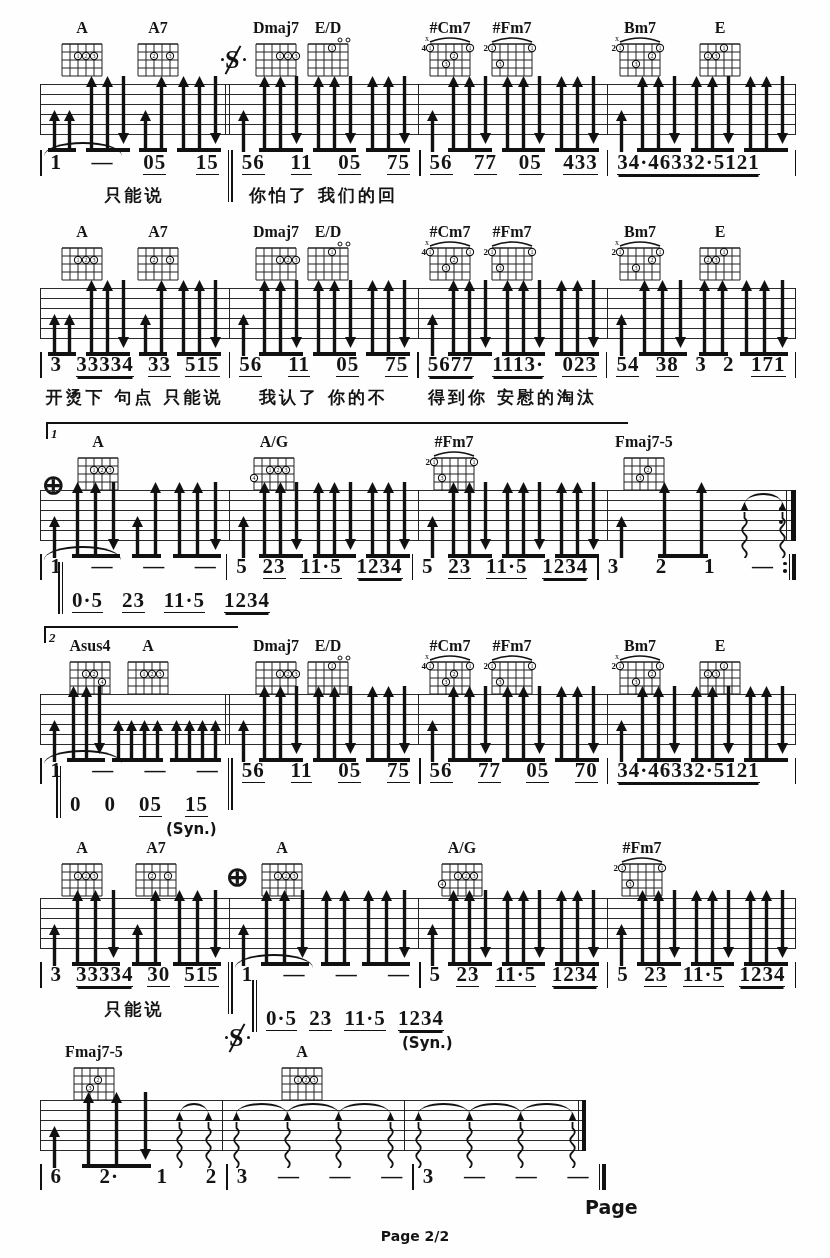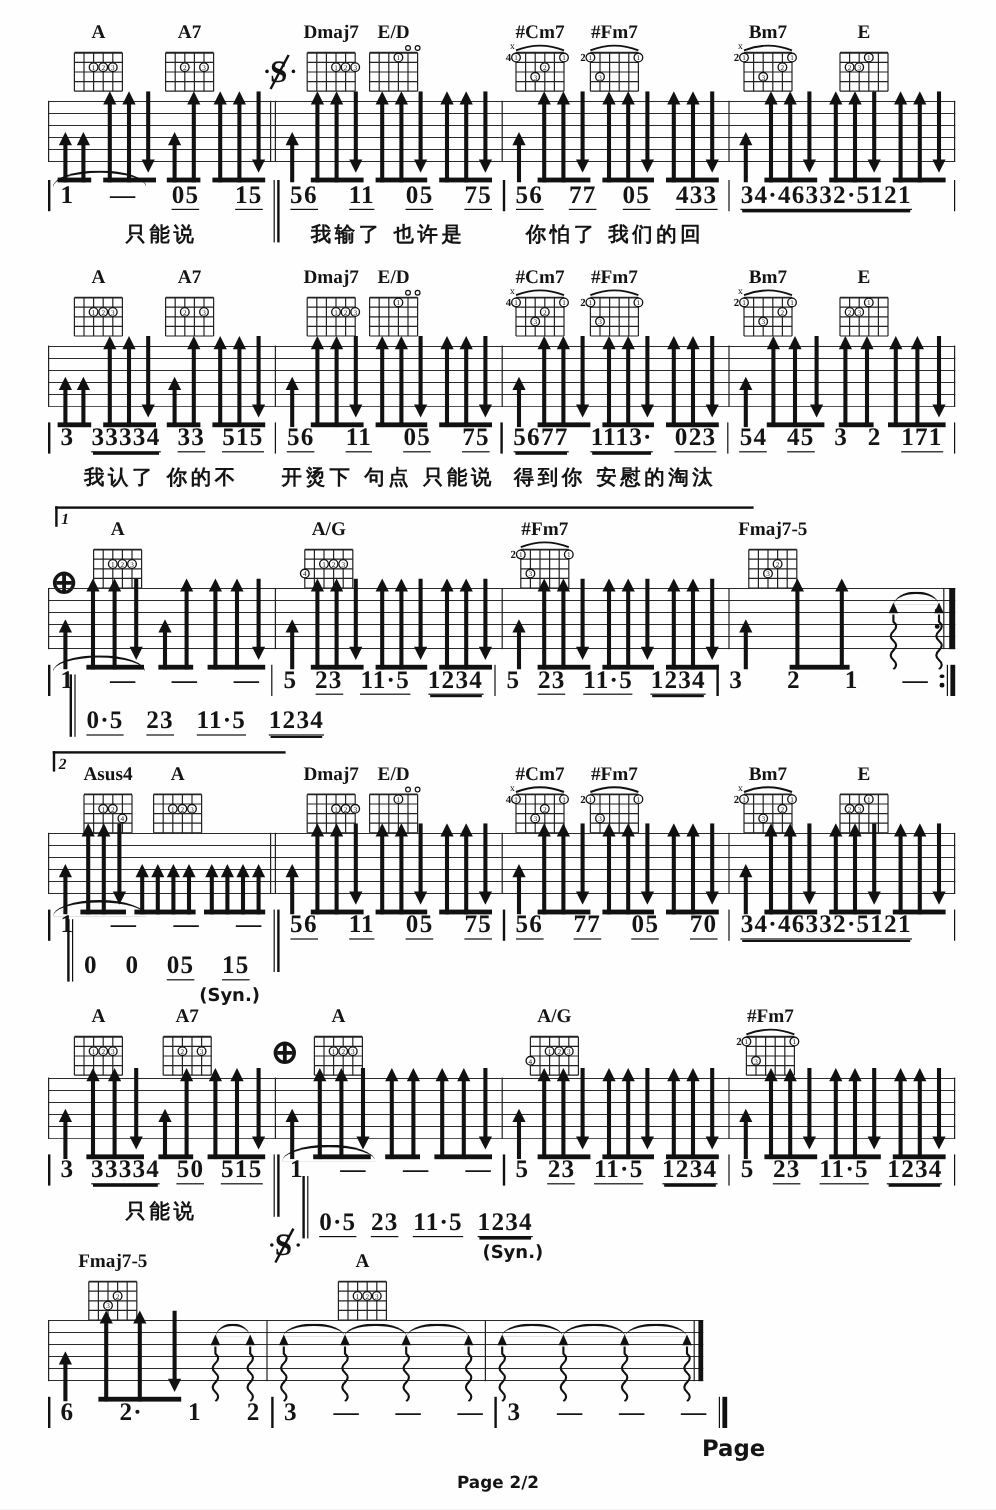--- a/index.html
+++ b/index.html
@@ -463,21 +463,20 @@
         </div>
         <div class="numbar" style="width: 189px;">
           <span class="tok u2">34·46332·5121</span>
         </div>
         <div class="bl">
           <i></i>
         </div>
       </div>
       <div class="lyrline" style="left: 40px; top: 184px; width: 756px;">
         <div class="lyrbar" style="width: 189px;">只能说</div>
-        <div class="lyrbar" style="width: 189px;">我输了 也许是</div>
         <div class="lyrbar" style="width: 189px;">你怕了 我们的回</div>
       </div>
       <div class="chord" style="left: 52px; top: 224px;">
         <div class="cname">A</div>
         <svg width="48" height="42">
           <line x1="4" y1="8" x2="4" y2="40" stroke="#222" stroke-width="1"></line>
           <line x1="12" y1="8" x2="12" y2="40" stroke="#222" stroke-width="1"></line>
           <line x1="20" y1="8" x2="20" y2="40" stroke="#222" stroke-width="1"></line>
           <line x1="28" y1="8" x2="28" y2="40" stroke="#222" stroke-width="1"></line>
           <line x1="36" y1="8" x2="36" y2="40" stroke="#222" stroke-width="1"></line>
@@ -859,32 +858,32 @@
         <div class="numbar" style="width: 189px;">
           <span class="tok u2">5677</span>
           <span class="tok u2">1113·</span>
           <span class="tok u1">023</span>
         </div>
         <div class="bl">
           <i></i>
         </div>
         <div class="numbar" style="width: 189px;">
           <span class="tok u1">54</span>
-          <span class="tok u1">45</span>
+          <span class="tok u1">38</span>
           <span class="tok">3</span>
           <span class="tok">2</span>
           <span class="tok u1">171</span>
         </div>
         <div class="bl">
           <i></i>
         </div>
       </div>
       <div class="lyrline" style="left: 40px; top: 386px; width: 756px;">
+        <div class="lyrbar" style="width: 189px;">开烫下 句点 只能说</div>
         <div class="lyrbar" style="width: 189px;">我认了  你的不</div>
-        <div class="lyrbar" style="width: 189px;">开烫下 句点 只能说</div>
         <div class="lyrbar" style="width: 189px;">得到你 安慰的淘汰</div>
       </div>
       <div class="volta" style="left: 46px; top: 422px; width: 580px;"><span>1</span></div>
       <div class="coda" style="left: 42px; top: 472px;">⊕</div>
       <div class="chord" style="left: 68px; top: 434px;">
         <div class="cname">A</div>
         <svg width="48" height="42">
           <line x1="4" y1="8" x2="4" y2="40" stroke="#222" stroke-width="1"></line>
           <line x1="12" y1="8" x2="12" y2="40" stroke="#222" stroke-width="1"></line>
           <line x1="20" y1="8" x2="20" y2="40" stroke="#222" stroke-width="1"></line>
@@ -1903,21 +1902,21 @@
         <div class="barline" style="left: 755px;"></div>
         <div class="barline" style="left: 0px;"></div>
       </div>
       <div class="numline" style="left: 40px; top: 962px; width: 756px;">
         <div class="bl">
           <i></i>
         </div>
         <div class="numbar" style="width: 189px;">
           <span class="tok">3</span>
           <span class="tok u2">33334</span>
-          <span class="tok u1">50</span>
+          <span class="tok u1">30</span>
           <span class="tok u1">515</span>
         </div>
         <div class="bl" style="height: 52px;">
           <i style="height: 52px;"></i>
           <i style="height: 52px;"></i>
         </div>
         <div class="numbar" style="width: 189px;">
           <div class="slur" style="left: 2px; top: -8px; width: 42%;"></div>
           <span class="tok">1</span>
           <span class="tok">—</span>

